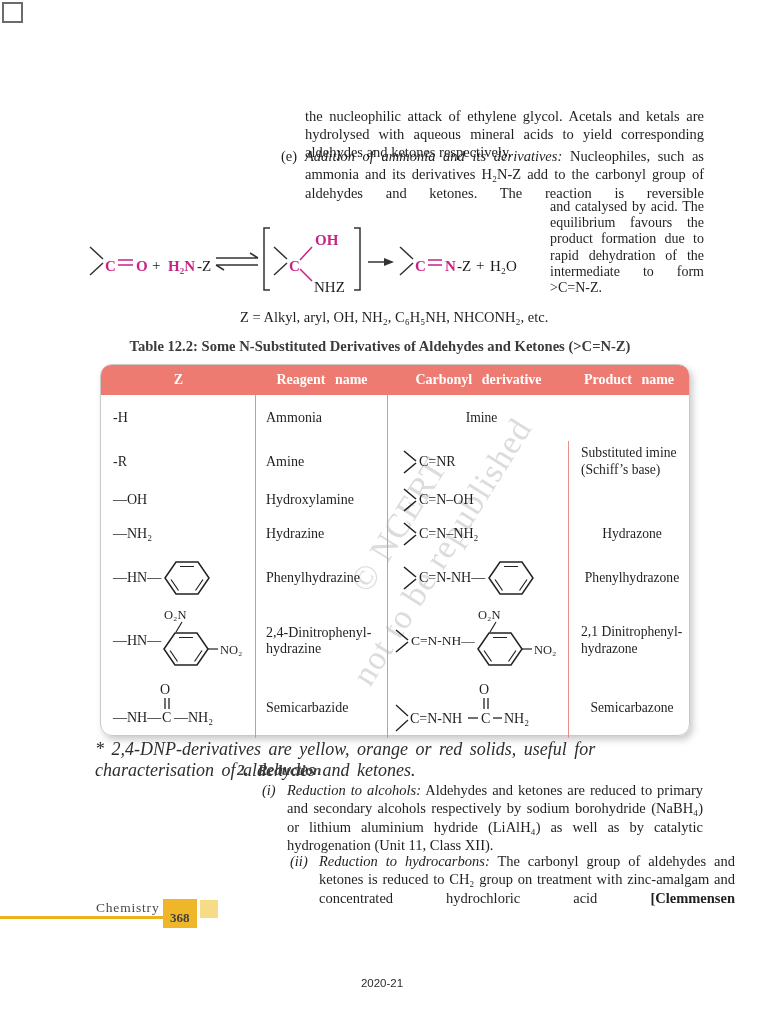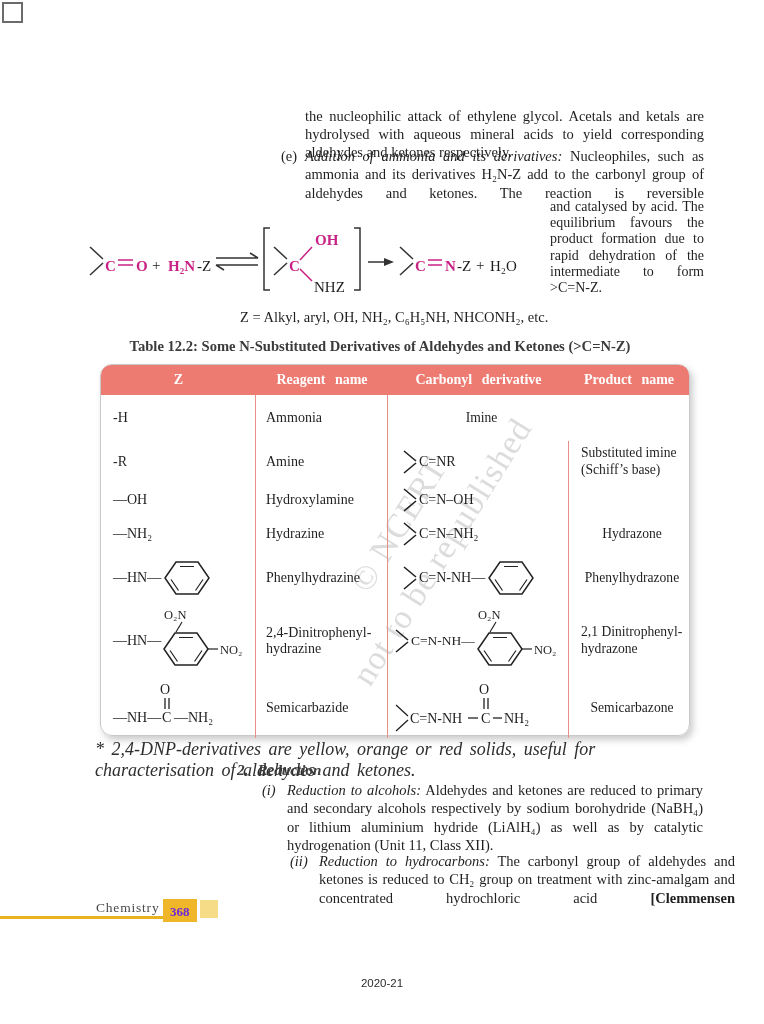--- a/index.html
+++ b/index.html
@@ -57,21 +57,21 @@
   .red-head .num { margin-right:9px; }
   .item-i { left:262px; top:781px; width:441px; padding-left:25px; box-sizing:border-box; }
   .item-i .ilabel { position:absolute; left:0; top:0; font-style:italic; }
   .item-ii { left:254px; top:852px; width:449px; padding-left:33px; box-sizing:border-box; text-align-last:justify;margin-left:32px; }
   .item-ii .ilabel { position:absolute; left:4px; top:0; font-style:italic; }
   .bold { font-weight:bold; }
 
   .footer-line { left:0; top:916px; width:163px; height:3px; background:#e9b320; }
   .footer-book { left:96px; top:900px; font-size:13.5px; color:#4a4a4a; letter-spacing:0.8px; }
   .footer-page-tail { left:200px; top:900px; width:18px; height:18px; background:#f6dc87; }
-  .footer-page { left:163px; top:899px; background:#efb62a; padding:5px 7px 2px; font-weight:bold; font-size:13px; color:#6d28d9; }
+  .footer-page { left:163px; top:899px; background:#efb62a; padding:11px 7px 2px; font-weight:bold; font-size:13px; color:#404040; }
   .year { left:0; top:977px; width:764px; text-align:center; font-family:"Liberation Sans",sans-serif; font-size:11.5px; color:#2b2b2b; }
 
   svg { overflow:visible; }
   svg text { font-family:"Liberation Serif","DejaVu Serif",serif; font-size:15px; fill:#1d1d1d; }
   svg text.mag { fill:#c82384; font-weight:bold; }
   .reaction { left:88px; top:214px; }
   .reaction path.bk, .reaction line.bk { stroke:#333; stroke-width:1.5; fill:none; }
   .reaction path.mg { stroke:#c82384; stroke-width:1.5; fill:none; }
   .reaction polygon.head { fill:#333; stroke:none; }
 

